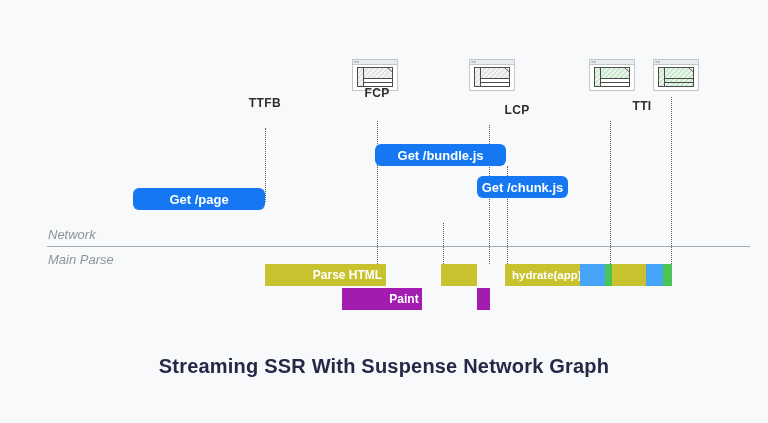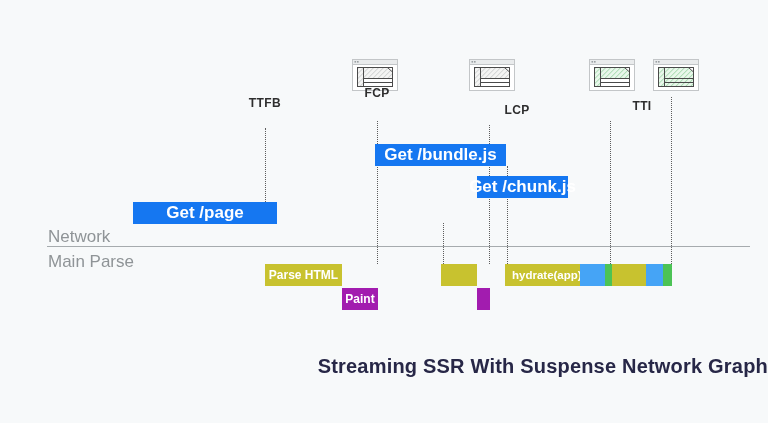--- a/index.html
+++ b/index.html
@@ -10,40 +10,40 @@
   }
   .icon { position:absolute; width:46px; height:32px; }
   .milestone-label {
     position:absolute; transform:translateX(-50%);
     font-size:12px; font-weight:bold; color:#2e2e2e; letter-spacing:.4px;
     white-space:nowrap;
   }
   .vline { position:absolute; width:0; border-left:1px dotted #5d5d5d; }
   .bar {
     position:absolute; height:22px; display:flex; align-items:center;
-    justify-content:center; color:#ffffff; font-size:17px; font-weight:bold;
-    white-space:nowrap; box-sizing:border-box;
+    justify-content:center; color:#ffffff; font-size:13px; font-weight:bold;
+    white-space:nowrap; box-sizing:border-box;border-radius:6px;
   }
   .bar.net   { background:#1577f1; }
   .seg       { position:absolute; top:264px; height:22px; }
   .seg.olive { background:#c8c22f; }
   .seg.pink  { background:#a21caf;margin-top:24px; }
   .seg.blue  { background:#45a4f6; }
   .seg.green { background:#4cc355; }
   .seg.labeled {
     display:flex; align-items:center; justify-content:center;
-    color:#fff; font-weight:bold; font-size:12px; white-space:nowrap;
+    color:#fff; font-weight:bold; font-size:12px; white-space:nowrap;padding-left:44px;
   }
   .seg.left-text { justify-content:flex-start; padding-left:7px; font-size:11.5px; box-sizing:border-box; }
   .lane-label {
-    position:absolute; left:48px; font-size:17px; color:#8f9497; white-space:nowrap;
+    position:absolute; left:48px; font-size:13px; color:#8f9497; white-space:nowrap;font-style:italic;
   }
   .hline { position:absolute; left:47px; top:246px; width:703px; height:1px; background:#a6abae; }
   .title {
-    position:absolute; top:355px; left:0; width:100%; text-align:right;
+    position:absolute; top:355px; left:0; width:100%; text-align:center;
     font-size:20px; font-weight:bold; color:#272747; letter-spacing:.2px;
   }
 </style>
 </head>
 <body>
 
 <div class="canvas">
 
   <svg width="0" height="0" style="position:absolute" aria-hidden="true">
     <defs>
@@ -120,21 +120,21 @@
   <span class="milestone-label" style="left:642px;top:99px">TTI</span>
 
   <div class="vline" style="left:265px;top:128px;height:74px"></div>
   <div class="vline" style="left:377px;top:121px;height:143px"></div>
   <div class="vline" style="left:489px;top:125px;height:139px"></div>
   <div class="vline" style="left:610px;top:121px;height:143px"></div>
   <div class="vline" style="left:671px;top:97px;height:189px"></div>
   <div class="vline" style="left:443px;top:223px;height:41px"></div>
   <div class="vline" style="left:507px;top:166px;height:98px"></div>
 
-  <div class="bar net" style="left:133px;top:202px;width:144px">
+  <div class="bar net" style="left:133px;top:188px;width:132px">
     <span>Get /page</span>
   </div>
   <div class="bar net" style="left:375px;top:144px;width:131px">
     <span>Get /bundle.js</span>
   </div>
   <div class="bar net" style="left:477px;top:176px;width:91px">
     <span>Get /chunk.js</span>
   </div>
 
   <span class="lane-label" style="top:227px">Network</span>

